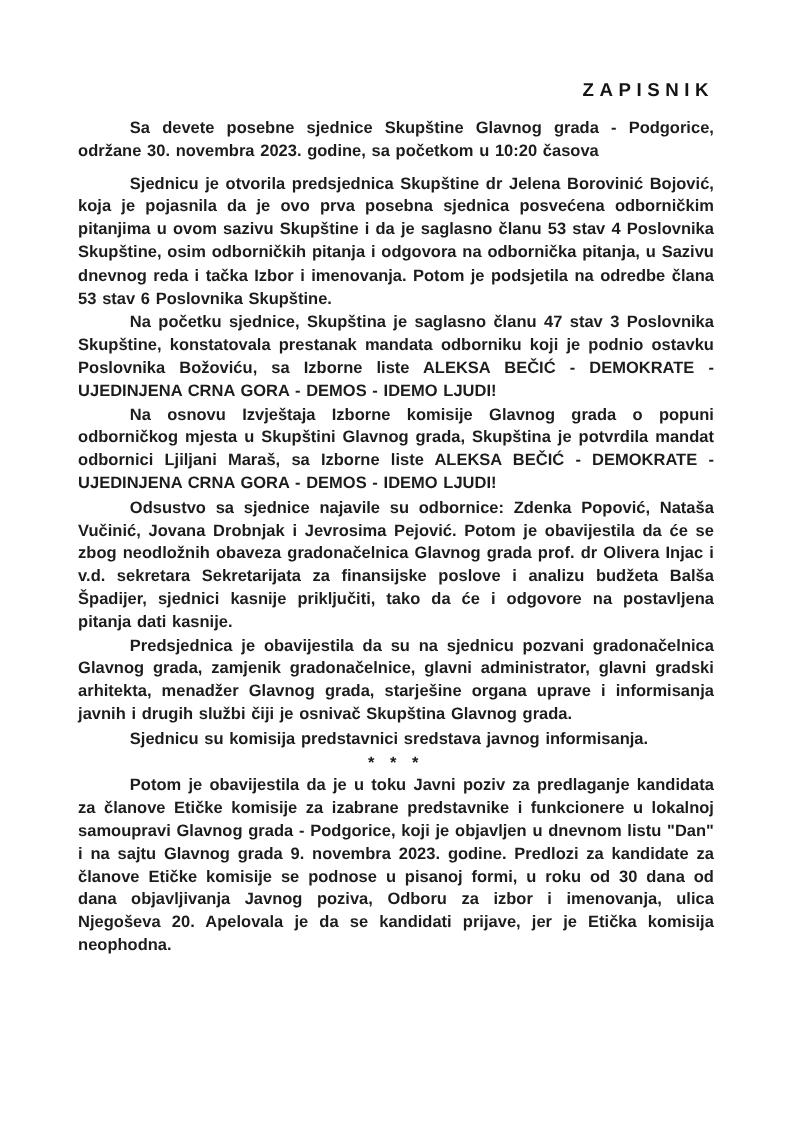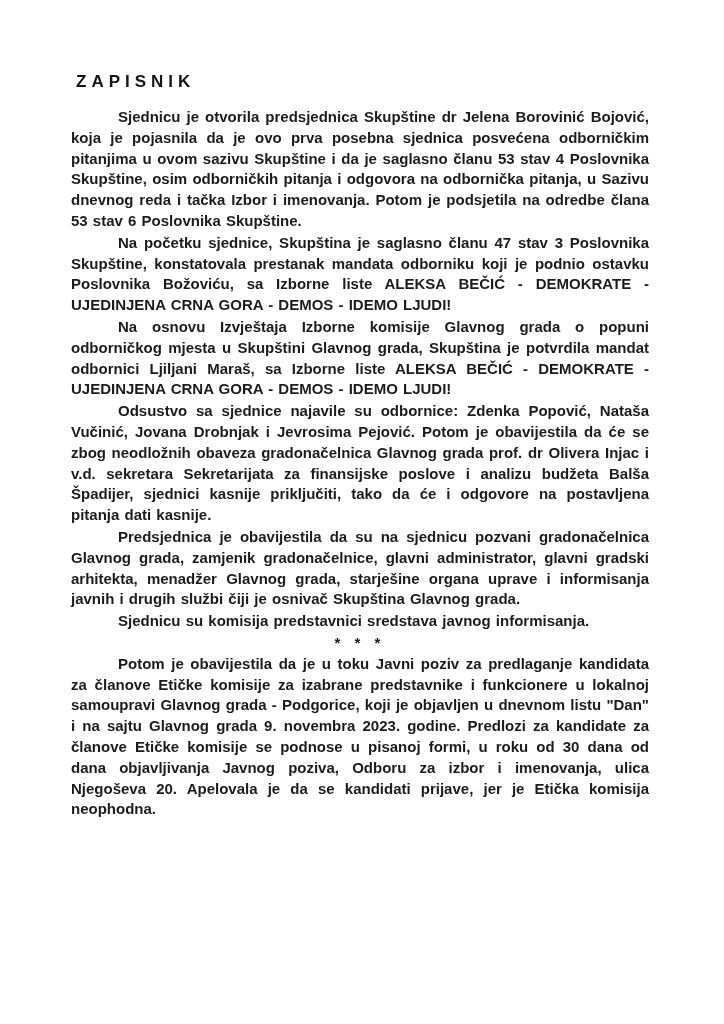--- a/index.html
+++ b/index.html
@@ -12,21 +12,21 @@
     color: #1c1c1c;
     -webkit-font-smoothing: antialiased;
   }
   .page {
     width: 724px;
     height: 1024px;
     background: #ffffff;
     padding: 72px 75px 0 71px;
   }
   .doc-title {
-    text-align: left;
+    text-align: right;
     font-size: 17px;
     font-weight: bold;
     letter-spacing: 5px;
     color: #141414;
     margin-bottom: 15px;
     text-indent: 5px; 
   }
   .para {
     font-size: 15px;
     line-height: 20.8px;
@@ -49,20 +49,21 @@
   }
   .seg-bold { font-weight: bold; }
   .seg-regular { font-weight: bold; }
 </style>
 </head>
 <body>
 
 <div class="page">
   <h1 class="doc-title">ZAPISNIK</h1>
   <div id="doc-body">
+      <p class="para subtitle"><span class="seg-bold">Sa devete posebne sjednice Skupštine Glavnog grada - Podgorice, održane 30. novembra 2023. godine, sa početkom u 10:20 časova</span></p>
       <p class="para"><span class="seg-regular">Sjednicu je otvorila predsjednica Skupštine </span><span class="seg-bold">dr Jelena Borovinić Bojović,</span><span class="seg-regular"> koja je pojasnila da je ovo prva posebna sjednica posvećena odborničkim pitanjima u ovom sazivu Skupštine i da je saglasno članu 53 stav 4 Poslovnika Skupštine, osim odborničkih pitanja i odgovora na odbornička pitanja, u Sazivu dnevnog reda i tačka Izbor i imenovanja. Potom je podsjetila na odredbe člana 53 stav 6 Poslovnika Skupštine.</span></p>
       <p class="para"><span class="seg-regular">Na početku sjednice, Skupština je saglasno članu 47 stav 3 Poslovnika Skupštine, konstatovala prestanak mandata odborniku koji je podnio ostavku </span><span class="seg-bold">Poslovnika Božoviću</span><span class="seg-regular">, sa Izborne liste ALEKSA BEČIĆ - DEMOKRATE - UJEDINJENA CRNA GORA - DEMOS - IDEMO LJUDI!</span></p>
       <p class="para"><span class="seg-regular">Na osnovu Izvještaja Izborne komisije Glavnog grada o popuni odborničkog mjesta u Skupštini Glavnog grada, Skupština je potvrdila mandat odbornici </span><span class="seg-bold">Ljiljani Maraš</span><span class="seg-regular">, sa Izborne liste ALEKSA BEČIĆ - DEMOKRATE - UJEDINJENA CRNA GORA - DEMOS - IDEMO LJUDI!</span></p>
       <p class="para"><span class="seg-regular">Odsustvo sa sjednice najavile su odbornice: </span><span class="seg-bold">Zdenka Popović, Nataša Vučinić, Jovana Drobnjak</span><span class="seg-regular"> i </span><span class="seg-bold">Jevrosima Pejović</span><span class="seg-regular">. Potom je obavijestila da će se zbog neodložnih obaveza gradonačelnica Glavnog grada </span><span class="seg-bold">prof. dr Olivera Injac</span><span class="seg-regular"> i v.d. sekretara Sekretarijata za finansijske poslove i analizu budžeta </span><span class="seg-bold">Balša Špadijer</span><span class="seg-regular">, sjednici kasnije priključiti, tako da će i odgovore na postavljena pitanja dati kasnije.</span></p>
       <p class="para"><span class="seg-regular">Predsjednica je obavijestila da su na sjednicu pozvani gradonačelnica Glavnog grada, zamjenik gradonačelnice, glavni administrator, glavni gradski arhitekta, menadžer Glavnog grada, starješine organa uprave i informisanja javnih i drugih službi čiji je osnivač Skupština Glavnog grada.</span></p>
       <p class="para"><span class="seg-regular">Sjednicu su komisija predstavnici sredstava javnog informisanja.</span></p>
       <p class="para stars"><span class="seg-bold">* * *</span></p>
       <p class="para"><span class="seg-regular">Potom je obavijestila da je u toku Javni poziv za predlaganje kandidata za članove Etičke komisije za izabrane predstavnike i funkcionere u lokalnoj samoupravi Glavnog grada - Podgorice, koji je objavljen u dnevnom listu "Dan" i na sajtu Glavnog grada 9. novembra 2023. godine. Predlozi za kandidate za članove Etičke komisije se podnose u pisanoj formi, u roku od 30 dana od dana objavljivanja Javnog poziva, Odboru za izbor i imenovanja, ulica Njegoševa 20. Apelovala je da se kandidati prijave, jer je Etička komisija neophodna.</span></p>
     </div>
 </div>

